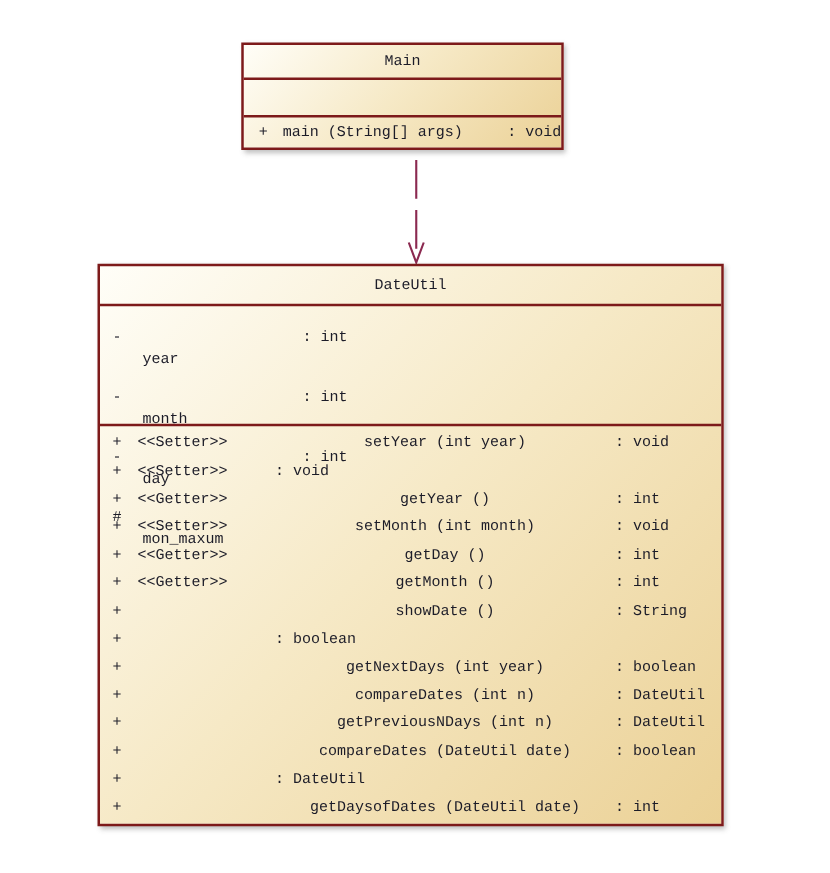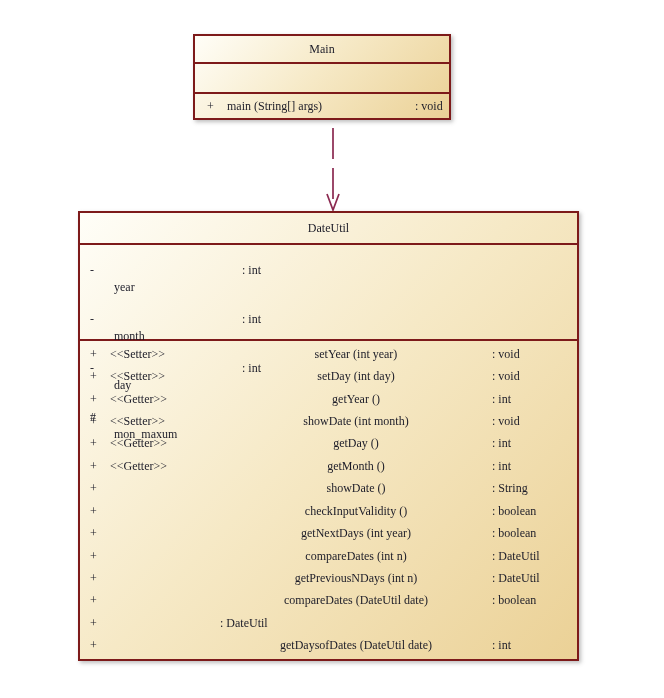--- a/index.html
+++ b/index.html
@@ -1,18 +1,18 @@
 <!DOCTYPE html>
 <html><head>
 <meta charset="utf-8">
 <style>
   html, body { margin:0; padding:0; }
   .canvas {
     position:relative; width:664px; height:698px; background:#ffffff;
-    font-family:Liberation Serif, serif; font-size:12px; color:#1c1c28;
+    font-family:Liberation Mono, monospace; font-size:12px; color:#1c1c28;
     overflow:hidden;
   }
   .class-box {
     position:absolute; box-sizing:border-box;
     border:2px solid #7d1a1a;
     background:linear-gradient(133deg, #fffef8 0%, #f6e9c6 48%, #ebd196 100%);
     box-shadow:2px 2px 4px rgba(110,110,110,0.45);
   }
   #main-box { left:193px; top:34px; width:258px; height:86px; }
   #dateutil-box { left:78px; top:211px; width:501px; height:450px; }
@@ -108,35 +108,34 @@
         <div class="row method-row">
           <span class="m-vis">+</span>
           <span class="m-stereo">&lt;&lt;Setter&gt;&gt;</span>
           <span class="m-name">setYear (int year)</span>
           <span class="m-type">: void</span>
         </div>
 
         <div class="row method-row">
           <span class="m-vis">+</span>
           <span class="m-stereo">&lt;&lt;Setter&gt;&gt;</span>
-          <span class="m-name">setDay (int day)</span>
           <span class="m-type">: void</span>
         </div>
 
         <div class="row method-row">
           <span class="m-vis">+</span>
           <span class="m-stereo">&lt;&lt;Getter&gt;&gt;</span>
           <span class="m-name">getYear ()</span>
           <span class="m-type">: int</span>
         </div>
 
         <div class="row method-row">
           <span class="m-vis">+</span>
           <span class="m-stereo">&lt;&lt;Setter&gt;&gt;</span>
-          <span class="m-name">showDate (int month)</span>
+          <span class="m-name">setMonth (int month)</span>
           <span class="m-type">: void</span>
         </div>
 
         <div class="row method-row">
           <span class="m-vis">+</span>
           <span class="m-stereo">&lt;&lt;Getter&gt;&gt;</span>
           <span class="m-name">getDay ()</span>
           <span class="m-type">: int</span>
         </div>
 
@@ -150,21 +149,20 @@
         <div class="row method-row">
           <span class="m-vis">+</span>
           <span class="m-stereo"></span>
           <span class="m-name">showDate ()</span>
           <span class="m-type">: String</span>
         </div>
 
         <div class="row method-row">
           <span class="m-vis">+</span>
           <span class="m-stereo"></span>
-          <span class="m-name">checkInputValidity ()</span>
           <span class="m-type">: boolean</span>
         </div>
 
         <div class="row method-row">
           <span class="m-vis">+</span>
           <span class="m-stereo"></span>
           <span class="m-name">getNextDays (int year)</span>
           <span class="m-type">: boolean</span>
         </div>
 

